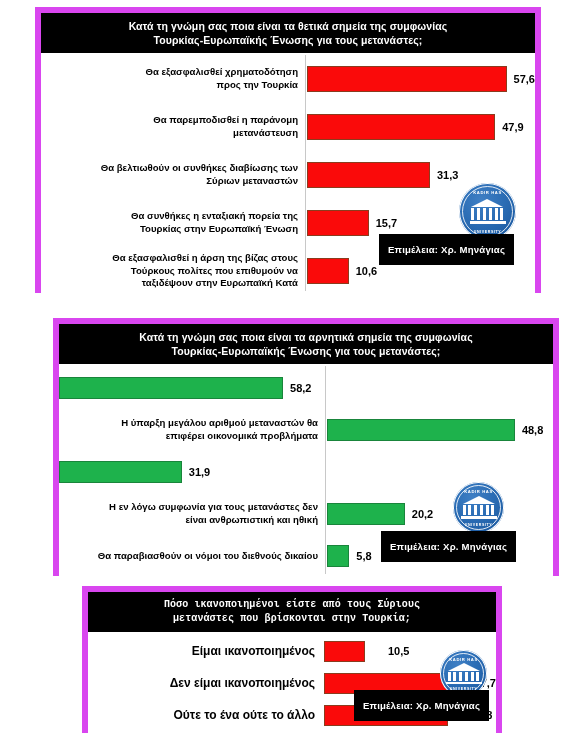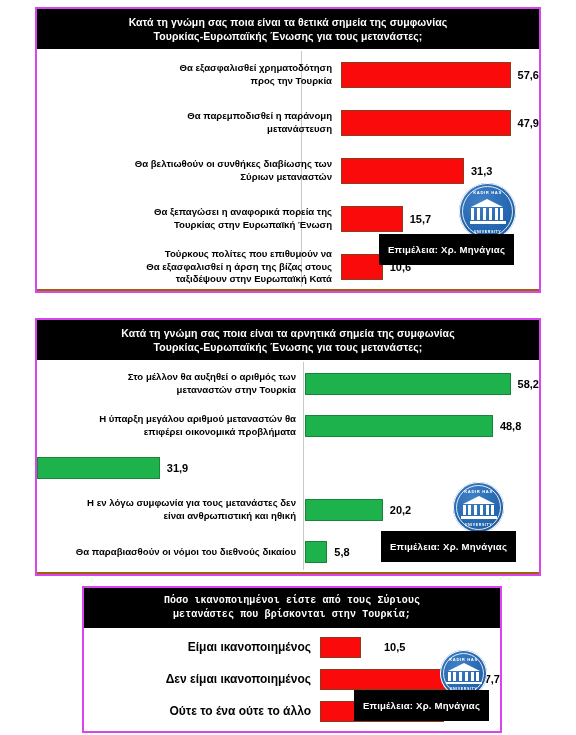--- a/index.html
+++ b/index.html
@@ -5,26 +5,26 @@
   html,body{margin:0;padding:0;}
   body{
     width:576px;height:735px;
     background:#ffffff;
     font-family:"Liberation Sans","DejaVu Sans",sans-serif;
     position:relative;
     overflow:hidden;
   }
   .panel{
     position:absolute;
-    background:#a16207;
-    border:2px solid #d946ef;
+    background:#8b5cf6;
+    border:6px solid #d946ef;
     box-sizing:border-box;
   }
   #panel-1{left:35px;top:7px;width:506px;height:286px;}
-  #panel-2{left:35px;top:318px;width:506px;height:258px;}
+  #panel-2{left:53px;top:318px;width:506px;height:258px;}
   #panel-3{left:82px;top:586px;width:420px;height:147px;}
 
   .panel-title{
     background:#000000;
     color:#ffffff;
     text-align:center;
     font-size:10.5px;
     line-height:14px;
     padding:6px 10px 6px 10px;
     box-sizing:border-box;
@@ -61,21 +61,21 @@
   }
   .cat{
     text-align:right;
     font-size:9.6px;
     line-height:12.6px;
     color:#000000;
     padding-right:9px;
     box-sizing:border-box;
     font-weight:600;
   }
-  #panel-1 .cat{width:304px;}
+  #panel-1 .cat{width:266px;}
   #panel-2 .cat{width:268px;}
   #panel-3 .cat{width:236px;font-size:12px;font-weight:600;}
 
   .barwrap{display:flex;align-items:center;flex:1;min-width:0;}
   .bar{
     height:100%;
     box-sizing:border-box;
     border:1px solid #7a4b2a;
   }
   .bar.red{background:#fa0a0a;border-color:#8a3c1e;}
@@ -193,56 +193,52 @@
             <div>Θα βελτιωθούν οι συνθήκες διαβίωσης των</div>
             <div>Σύριων μεταναστών</div>
           </div>
           <div class="barwrap">
             <div class="bar red" style="width: 123.009px;"></div>
             <div class="val">31,3</div>
           </div>
         </div>
         <div class="row">
           <div class="cat">
-            <div>Θα ξεπαγώσει η αναφορικά πορεία της</div>
+            <div>Θα συνθήκες η ενταξιακή πορεία της</div>
             <div>Τουρκίας στην Ευρωπαϊκή Ένωση</div>
           </div>
           <div class="barwrap">
             <div class="bar red" style="width: 61.701px;"></div>
             <div class="val">15,7</div>
           </div>
         </div>
         <div class="row">
           <div class="cat">
+            <div>Θα εξασφαλισθεί η άρση της βίζας στους</div>
             <div>Τούρκους πολίτες που επιθυμούν να</div>
-            <div>Θα εξασφαλισθεί η άρση της βίζας στους</div>
             <div>ταξιδέψουν στην Ευρωπαϊκή Κατά</div>
           </div>
           <div class="barwrap">
             <div class="bar red" style="width: 41.658px;"></div>
             <div class="val">10,6</div>
           </div>
         </div>
       </div>
   </div>
 </div>
 
 <div class="panel" id="panel-2">
   <div class="panel-title">
     <span class="tl">Κατά τη γνώμη σας ποια είναι τα αρνητικά σημεία της συμφωνίας</span>
     <span class="tl">Τουρκίας-Ευρωπαϊκής Ένωσης για τους μετανάστες;</span>
   </div>
   <div class="plot">
     <div class="axis"></div>
     <div class="rows" id="rows-2">
         <div class="row">
-          <div class="cat">
-            <div>Στο μέλλον θα αυξηθεί ο αριθμός των</div>
-            <div>μεταναστών στην Τουρκία</div>
-          </div>
           <div class="barwrap">
             <div class="bar green" style="width: 224.07px;"></div>
             <div class="val">58,2</div>
           </div>
         </div>
         <div class="row">
           <div class="cat">
             <div>Η ύπαρξη μεγάλου αριθμού μεταναστών θα</div>
             <div>επιφέρει οικονομικά προβλήματα</div>
           </div>

